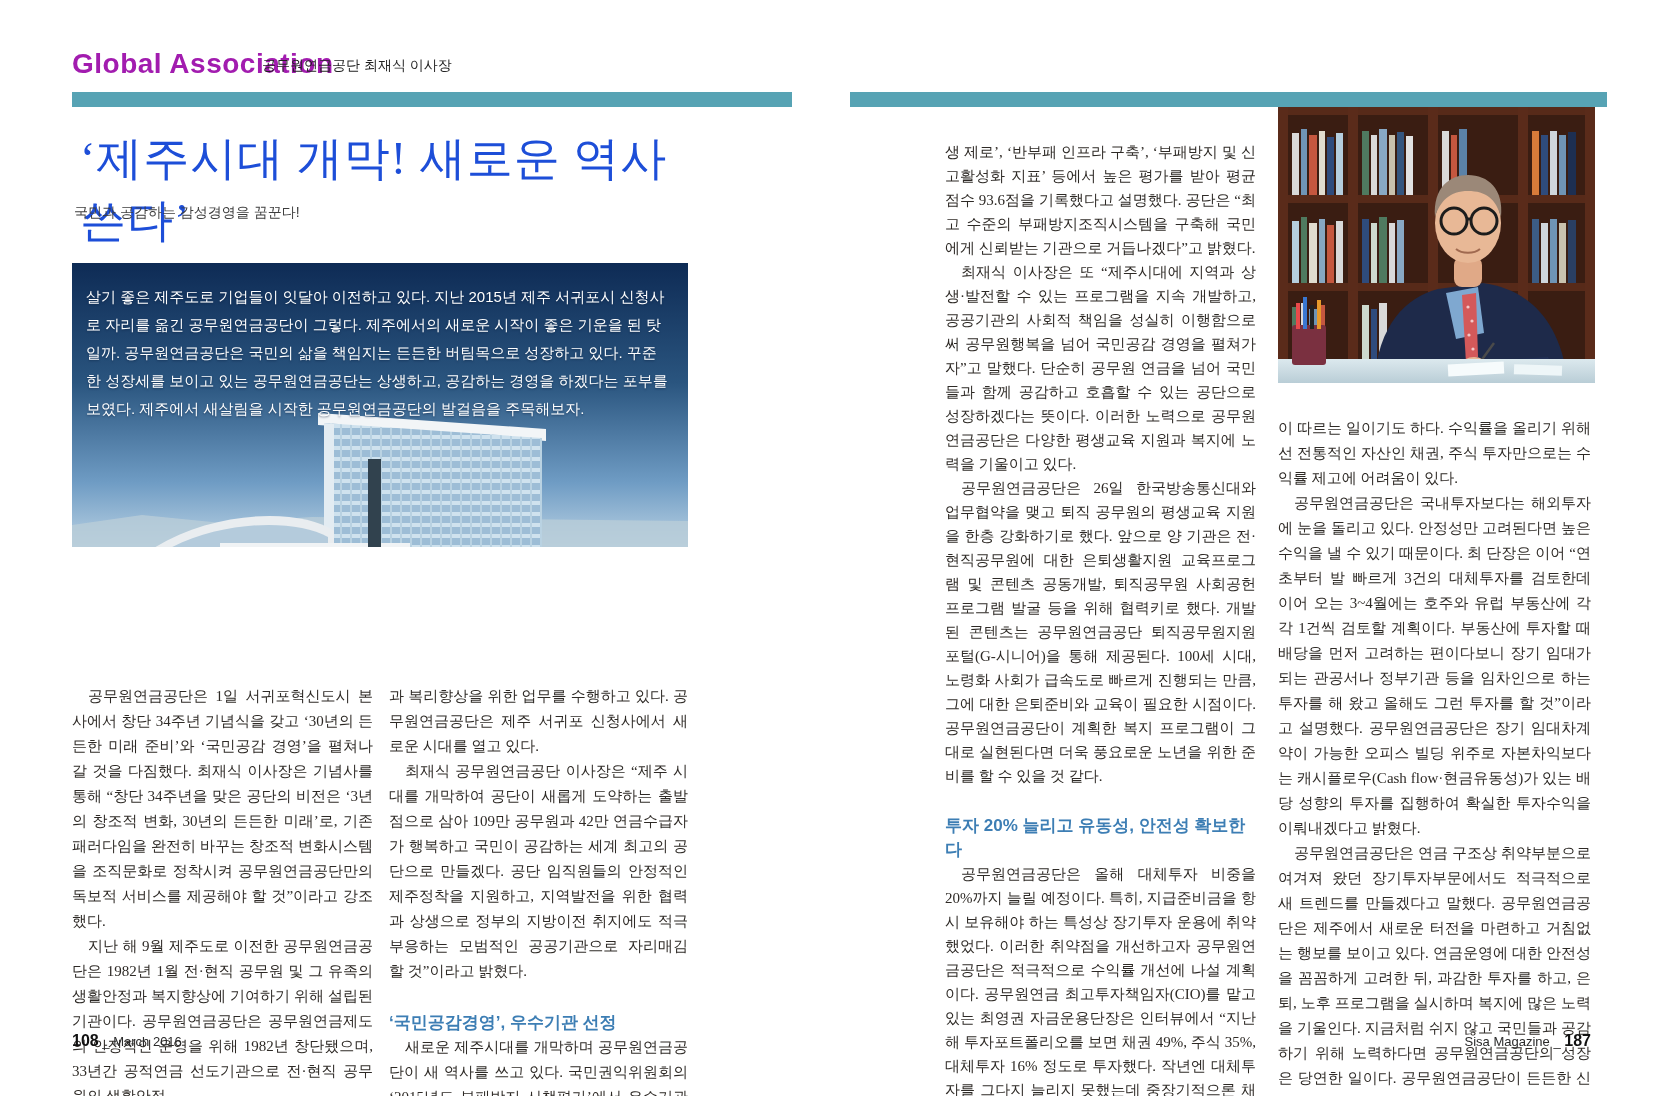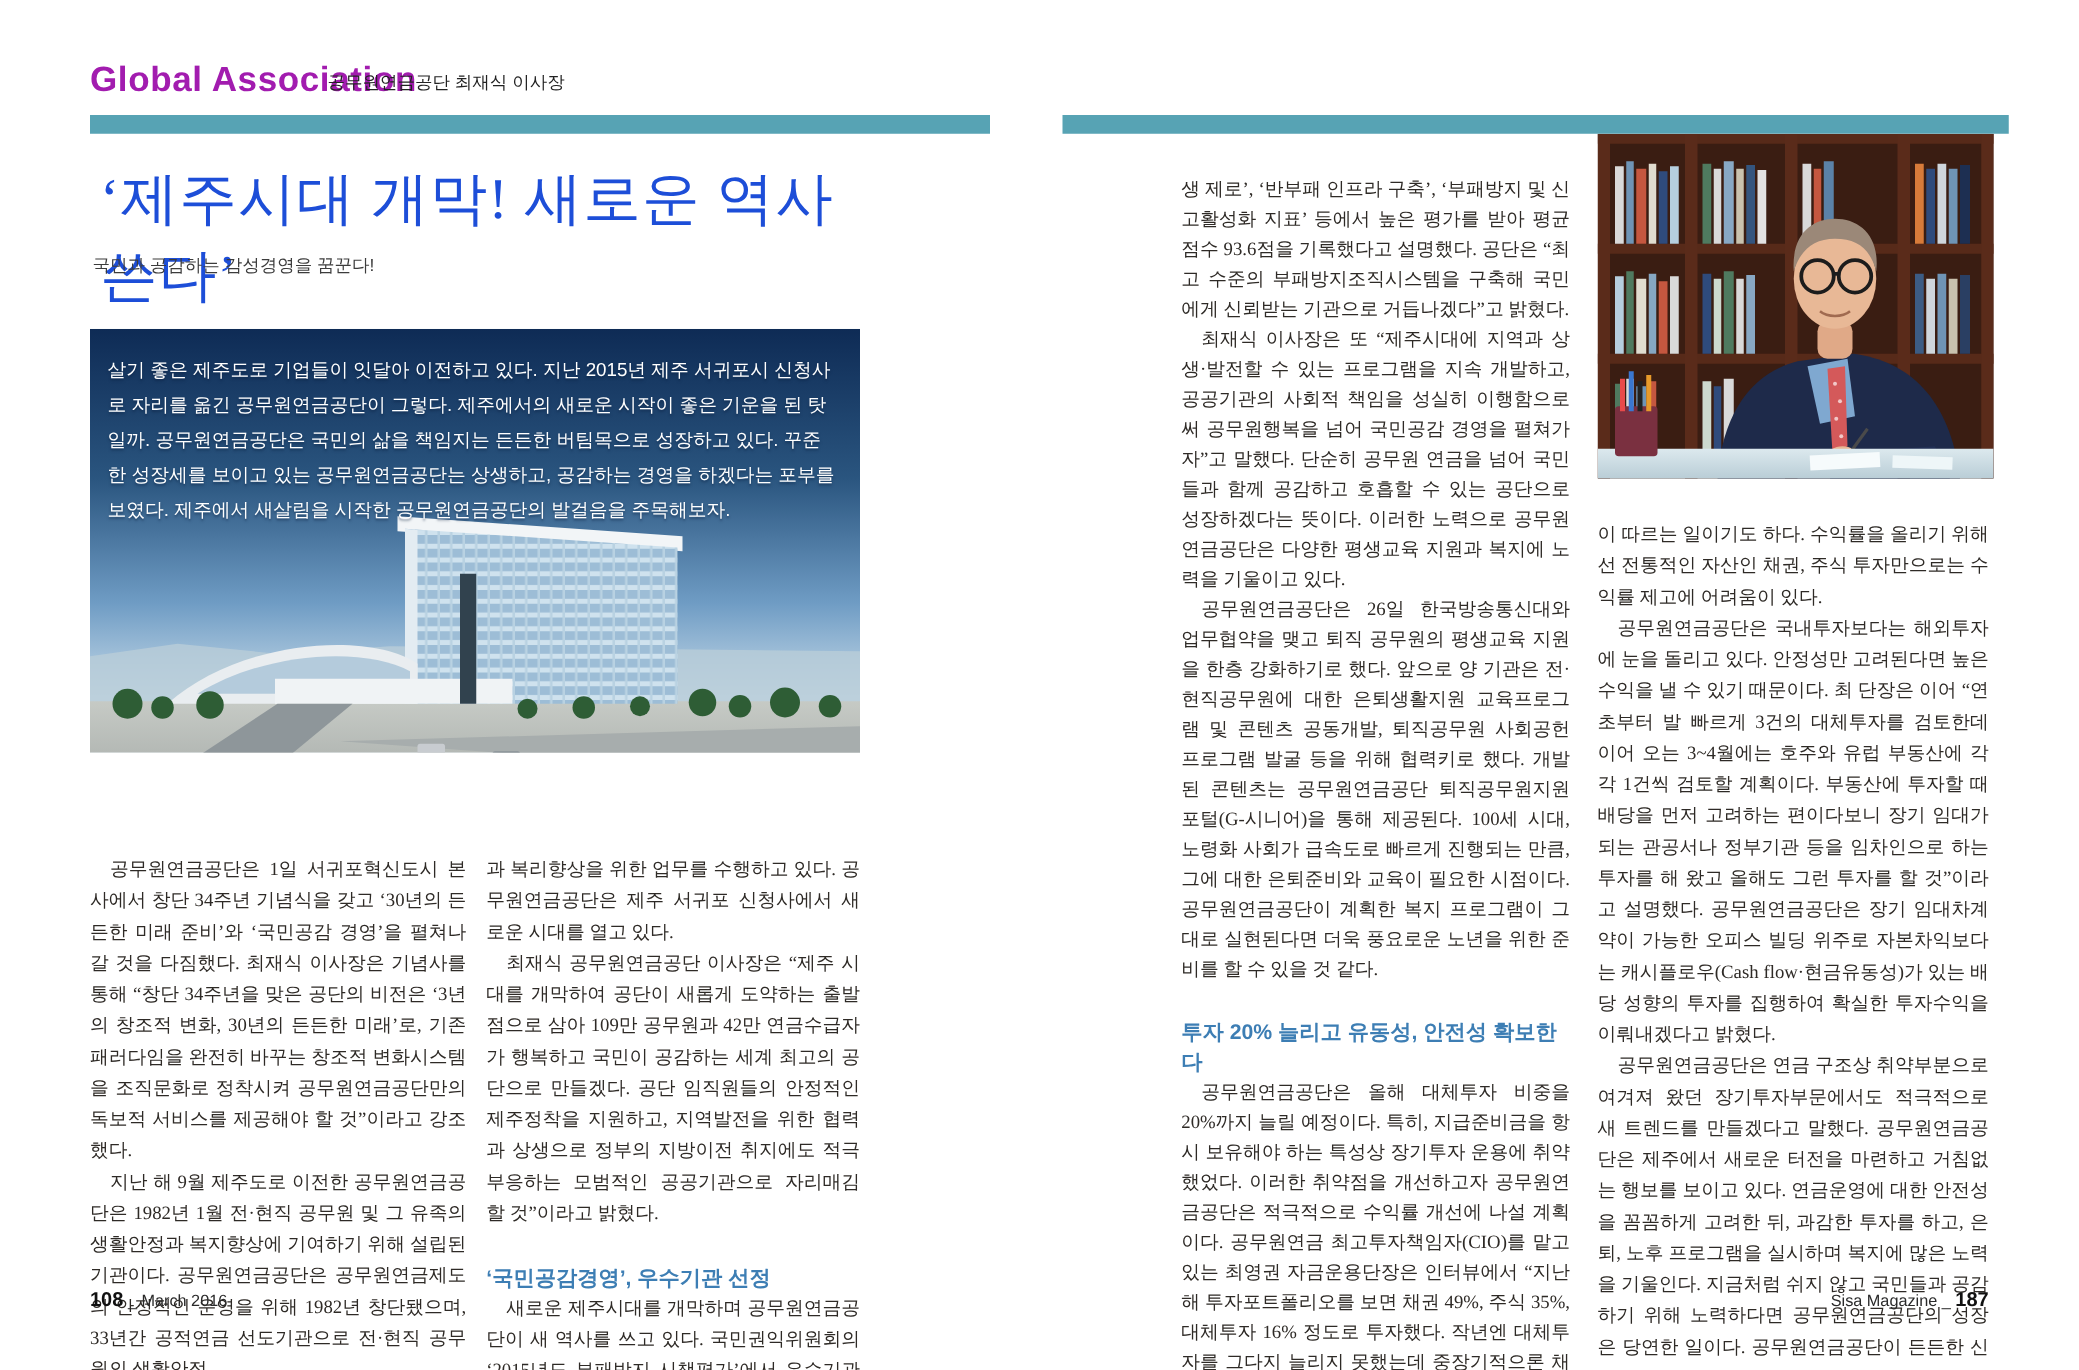--- a/index.html
+++ b/index.html
@@ -17,21 +17,21 @@
   .bar-left{left:72px;width:720px;}
   .bar-right{left:850px;width:757px;}
 
   
   .headline{position:absolute;left:80px;top:128px;width:640px;font-size:46px;font-weight:500;
             letter-spacing:1px;color:#1d4ed8;}
   .deck{position:absolute;left:74px;top:204px;width:600px;font-family:"Liberation Sans","DejaVu Sans",sans-serif;
         font-size:14px;color:#3c3c3c;}
 
   
-  .figure-building{position:absolute;left:72px;top:263px;width:616px;height:339px;overflow:hidden;}
+  .figure-building{position:absolute;left:72px;top:263px;width:616px;height:284px;overflow:hidden;}
   .figure-building svg{position:absolute;left:0;top:0;}
   .lede-overlay{position:absolute;left:14px;top:20px;width:582px;
         font-family:"Liberation Sans","DejaVu Sans",sans-serif;font-size:15px;line-height:28px;
         color:#ffffff;text-shadow:0 1px 2px rgba(10,30,60,.55);}
 
   
   .col{position:absolute;text-align:justify;font-size:15px;line-height:25px;color:#2e2a26;}
   .col p{margin:0;}
   .col p.ind{text-indent:16px;}
   .col1{left:72px;top:684px;width:301px;}

